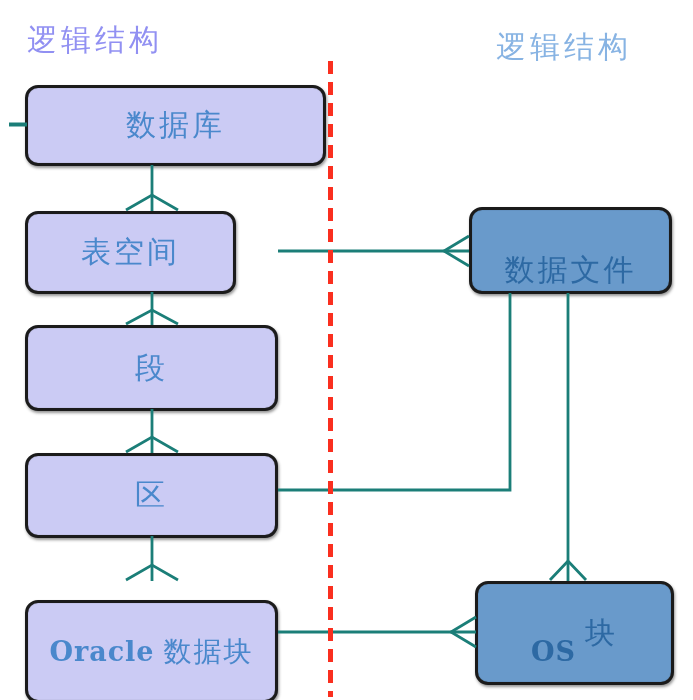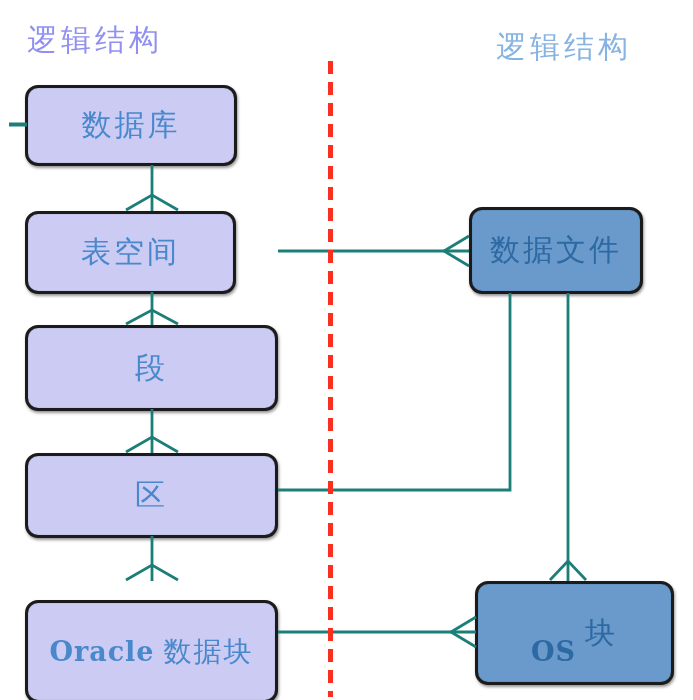--- a/index.html
+++ b/index.html
@@ -40,26 +40,26 @@
     box-shadow:1px 2px 3px rgba(20,20,20,.45), inset 0 0 1px rgba(0,0,0,.4);
     white-space:nowrap;
   }
   .node.logical{background:var(--node-fill-logical);color:var(--node-text-logical);}
   .node.physical{background:var(--node-fill-physical);color:var(--node-text-physical);}
   .node .zh{font-size:30px;letter-spacing:3px;}
   .node .en{font-weight:700;font-size:27px;letter-spacing:1px;margin-right:9px;}
   .node.oracle .zh{font-size:28px;letter-spacing:2px;}
   .node.osblock .en{color:var(--node-text-physical);margin-top:37px;}
   
-  .n-database  {left:25px; top:85px;  width:212px; height:81px;}
+  .n-database  {left:25px; top:85px;  width:301px; height:81px;}
   .n-tablespace{left:25px; top:211px; width:211px; height:83px;}
   .n-segment   {left:25px; top:325px; width:253px; height:86px;}
   .n-extent    {left:25px; top:453px; width:253px; height:85px;}
   .n-oracle    {left:25px; top:581px; width:253px; height:103px;margin-top:19px;}
-  .n-datafile  {left:469px;top:207px; width:174px; height:87px;}
+  .n-datafile  {left:469px;top:207px; width:203px; height:87px;align-items:flex-end;}
   .n-osblock   {left:475px;top:581px; width:199px; height:104px;}
   svg.wires{
     position:absolute;left:0;top:0;
     pointer-events:none;
   }
   .edge{stroke:var(--connector);stroke-width:2.8;fill:none;stroke-linecap:butt;}
   .edge.thick{stroke-width:4;}
   .divider-line{stroke:var(--divider);stroke-width:5;stroke-dasharray:13 8;fill:none;}
 </style>
 </head>

